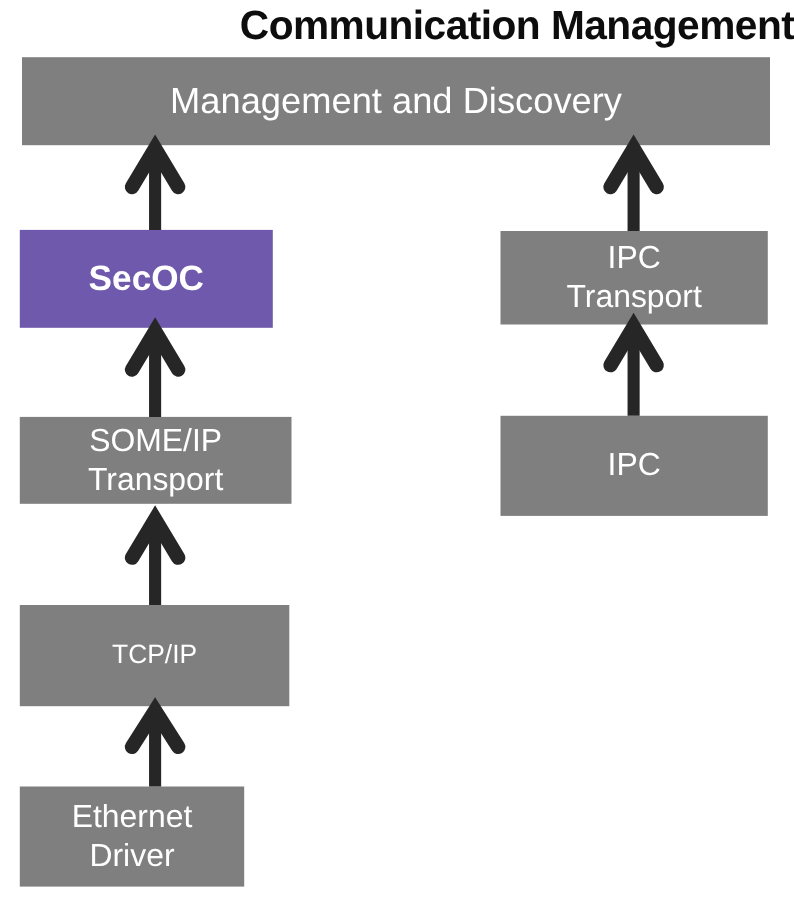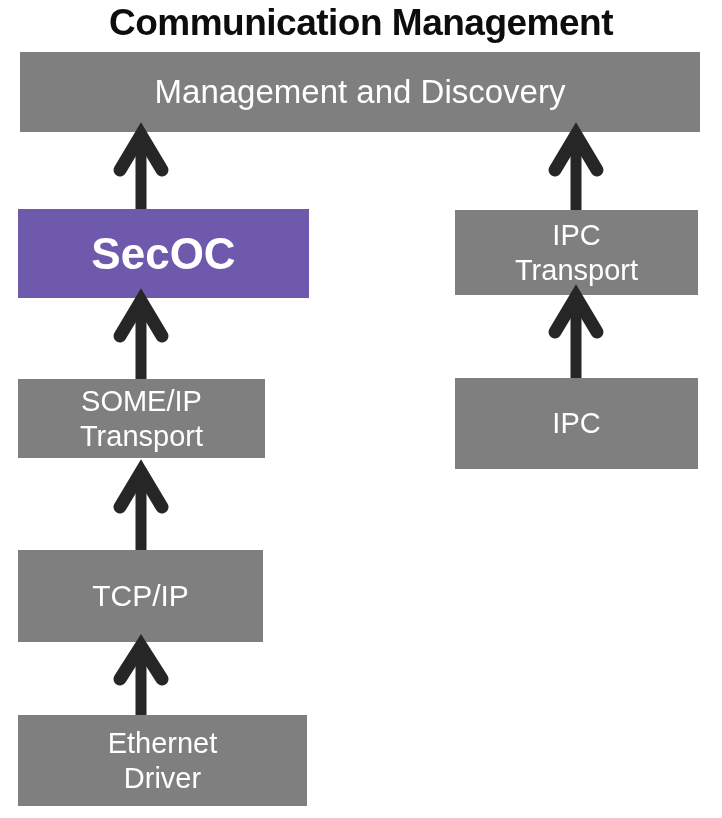--- a/index.html
+++ b/index.html
@@ -16,21 +16,21 @@
     position: relative;
     width: 722px;
     height: 818px;
     background: #FFFFFF;
     overflow: hidden;
   }
   .diagram-title {
     position: absolute;
     left: 0; top: 2px;
     width: 100%;
-    text-align: center;
+    text-align: right;
     font-size: 37px;
     font-weight: 700;
     letter-spacing: -0.5px;
     color: var(--title-text);
   }
   .node {
     position: absolute;
     display: flex;
     align-items: center;
     justify-content: center;
@@ -38,43 +38,43 @@
     color: var(--box-text);
     text-align: center;
     white-space: pre-line;
     line-height: 1.18;
   }
   .node-dispatching {
     left: 20px; top: 52px; width: 680px; height: 80px;
     font-size: 33px;
   }
   .node-secoc {
-    left: 18px; top: 209px; width: 291px; height: 89px;
+    left: 18px; top: 209px; width: 230px; height: 89px;
     background: var(--purple);
-    font-size: 44px;
+    font-size: 32px;
     font-weight: 700;
   }
   .node-ipc-transport {
     left: 455px; top: 210px; width: 243px; height: 85px;
     font-size: 29px;
   }
   .node-someip-transport {
     left: 18px; top: 379px; width: 247px; height: 79px;
     font-size: 29px;
   }
   .node-ipc {
     left: 455px; top: 378px; width: 243px; height: 91px;
     font-size: 29px;
   }
   .node-tcpip {
     left: 18px; top: 550px; width: 245px; height: 92px;
-    font-size: 30px;
+    font-size: 24px;
   }
   .node-ethernet {
-    left: 18px; top: 715px; width: 289px; height: 91px;
+    left: 18px; top: 715px; width: 204px; height: 91px;
     font-size: 29px;
   }
   .arrow-layer {
     position: absolute;
     left: 0; top: 0;
     width: 722px; height: 818px;
     pointer-events: none;
     color: var(--arrow);
   }
   .arrow-layer .shaft { stroke: currentColor; stroke-width: 11; stroke-linecap: butt; }

